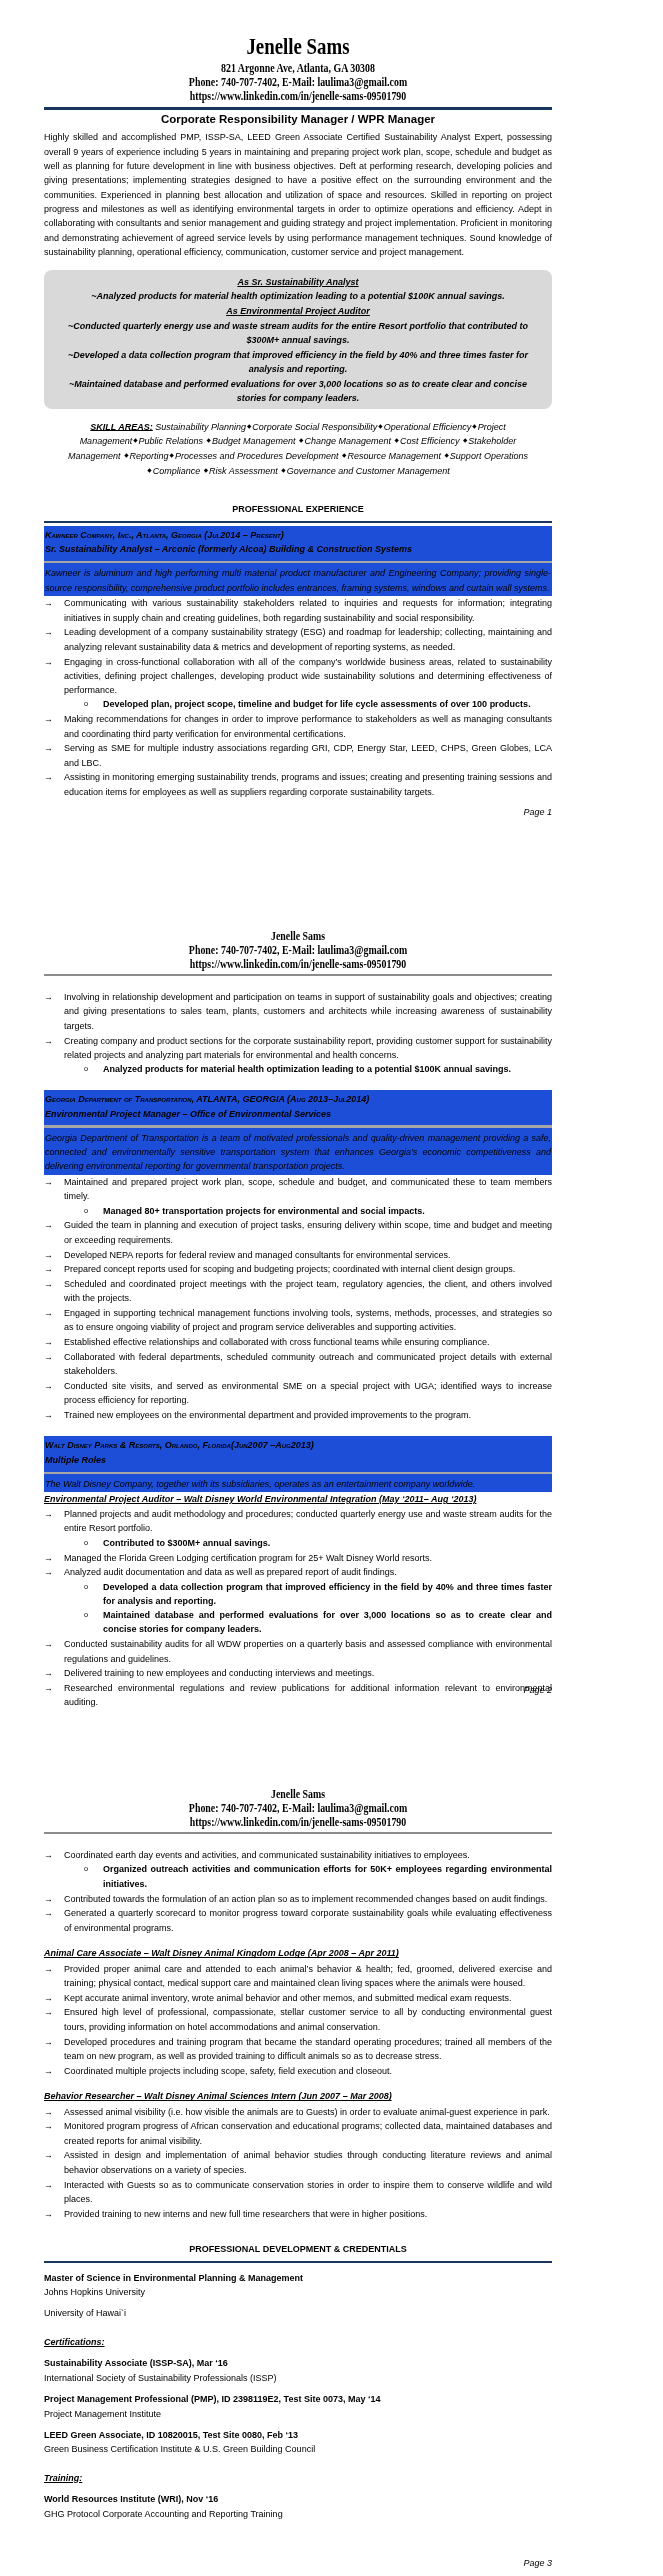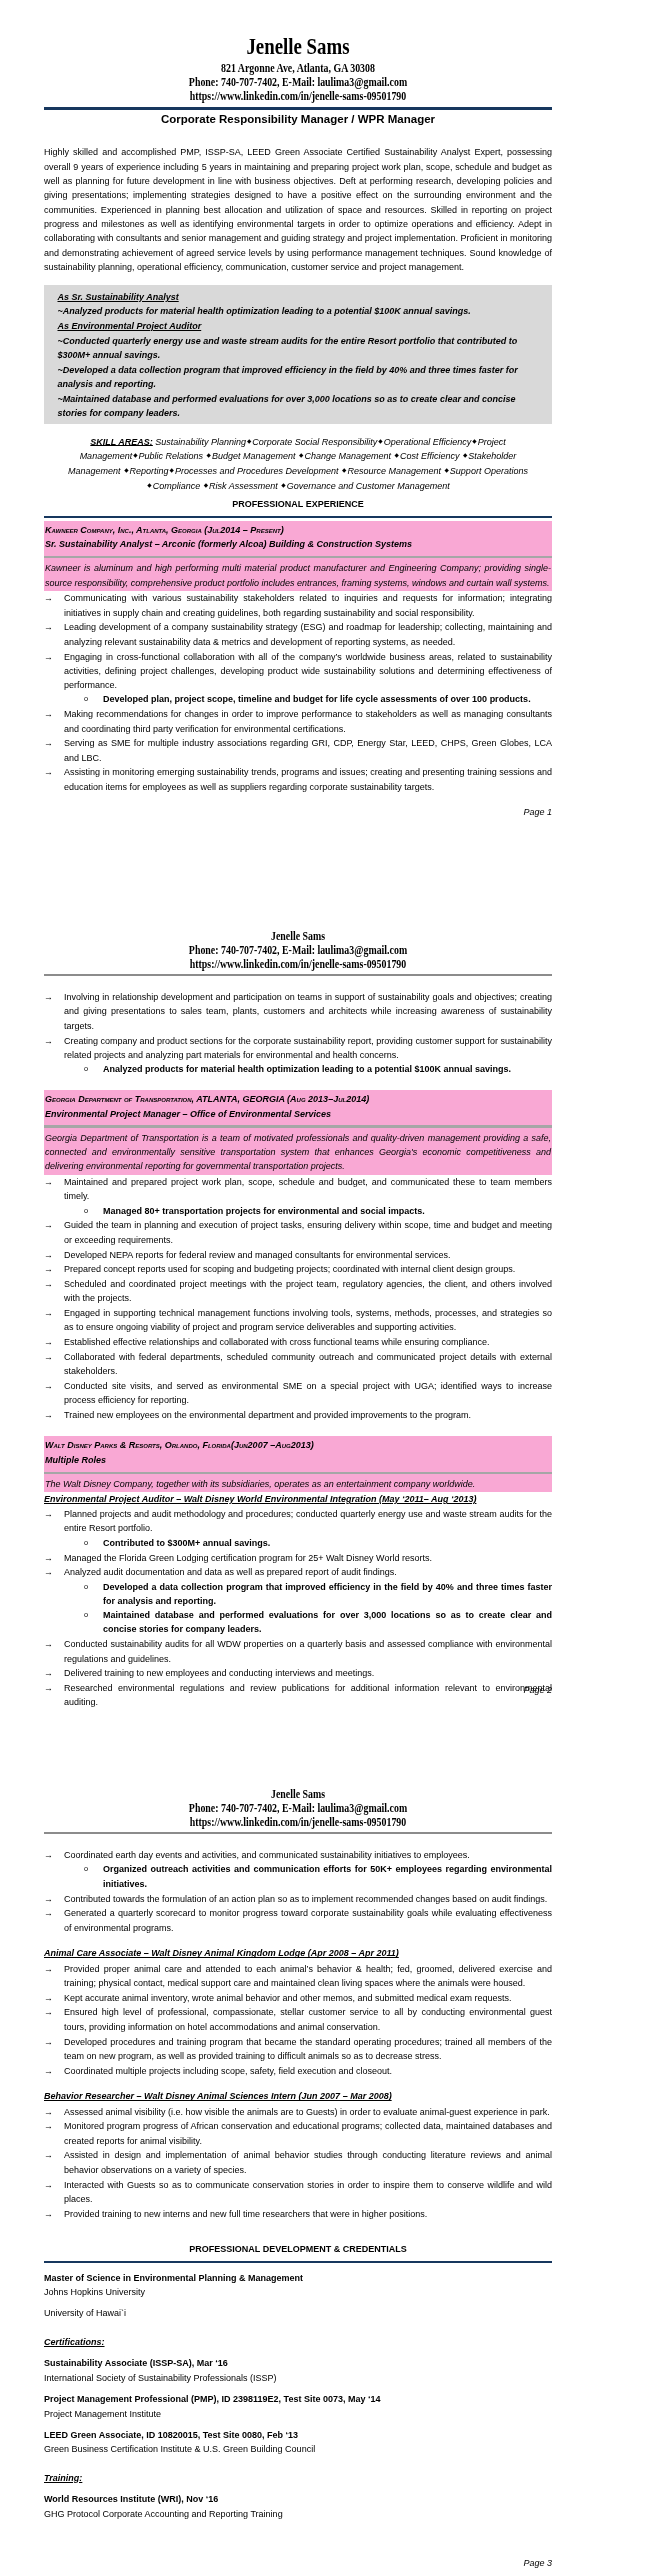--- a/index.html
+++ b/index.html
@@ -9,29 +9,29 @@
   .page.p2 { padding-top: 70px; height: 849px; }
   .page.p3 { padding-top: 79px; height: 869px; }
   .serif { font-family: "Liberation Serif", serif; font-weight: bold; text-align: center; }
   .name-big { font-size: 23px; line-height: 29px; transform: scaleX(0.82); }
   .contact { font-size: 11.5px; line-height: 14px; transform: scaleX(0.86); }
   .name-small { font-size: 11.5px; line-height: 14px; transform: scaleX(0.86); }
   .rule-navy { height: 2.6px; background: #17375E; margin: 4.2px 0 2.1px 0; }
   .rule-gray { height: 2.1px; background: #8C8C8C; margin: 3.1px 0 0 0; }
   .headline { text-align: center; font-weight: bold; font-size: 11.5px; line-height: 15.6px; }
   p, .txt { font-size: 9px; line-height: 14.3px; margin: 0; text-align: justify; }
-  .summary { margin-top: 18px; }
-  .highlights { background: #D9D9D9; margin: 10.4px 0 0 0; padding: 5.2px 13.5px 3.1px 13.5px; text-align: left; }
+  .summary { margin-top: 3px; }
+  .highlights { background: #D9D9D9; margin: 10.4px 0 0 0; padding: 5.2px 13.5px 3.1px 13.5px; text-align: center; border-radius: 8px; }
   .highlights .h-title { font-style: italic; font-weight: bold; text-decoration: underline; font-size: 9px; line-height: 14.6px; }
   .highlights .h-item { font-style: italic; font-weight: bold; font-size: 9px; line-height: 14.6px; }
   .skills { text-align: center; font-style: italic; font-size: 9px; line-height: 14.3px; margin: 9.4px 15.6px 0 15.6px; }
   .skills .lbl { font-weight: bold; text-decoration: underline; }
   .skills .dia { font-style: normal; font-size: 5.7px; vertical-align: 1.6px; padding: 0 1px; }
-  .sec-title { text-align: center; font-weight: bold; font-size: 9px; line-height: 14.6px; margin-top: 4px; }
-  .job-head { background: #f9a8d4; padding: 2.1px 1px 0 1px; }
+  .sec-title { text-align: center; font-weight: bold; font-size: 9px; line-height: 14.6px; margin-top: 24px; }
+  .job-head { background: #1d4ed8; padding: 2.1px 1px 0 1px; }
   .job-head .co { font-style: italic; font-weight: bold; font-size: 9px; line-height: 14.6px; font-variant: small-caps; }
   .job-head .role { font-style: italic; font-weight: bold; font-size: 9px; line-height: 14.6px; }
   .job-head .sep { height: 2.1px; background: #A6A6A6; margin: 4.2px -1px 3.1px -1px; }
   .job-head .desc { font-style: italic; font-size: 9px; line-height: 14.3px; text-align: justify; padding-bottom: 1px; }
   ul.arrows { list-style: none; margin: 0; padding: 0; }
   ul.arrows > li { position: relative; padding-left: 20px; font-size: 9px; line-height: 14.3px; text-align: justify; margin-top: 0.5px; }
   ul.arrows > li .ar { position: absolute; left: 0; top: 0; width: 10.4px; }
   ul.subs { list-style: none; margin: 0; padding: 0; }
   ul.subs > li { position: relative; padding-left: 59px; font-weight: bold; font-size: 9px; line-height: 14.3px; text-align: justify; }
   ul.subs > li .ci { position: absolute; left: 40px; top: 0; font-weight: normal; font-size: 7.3px; }

